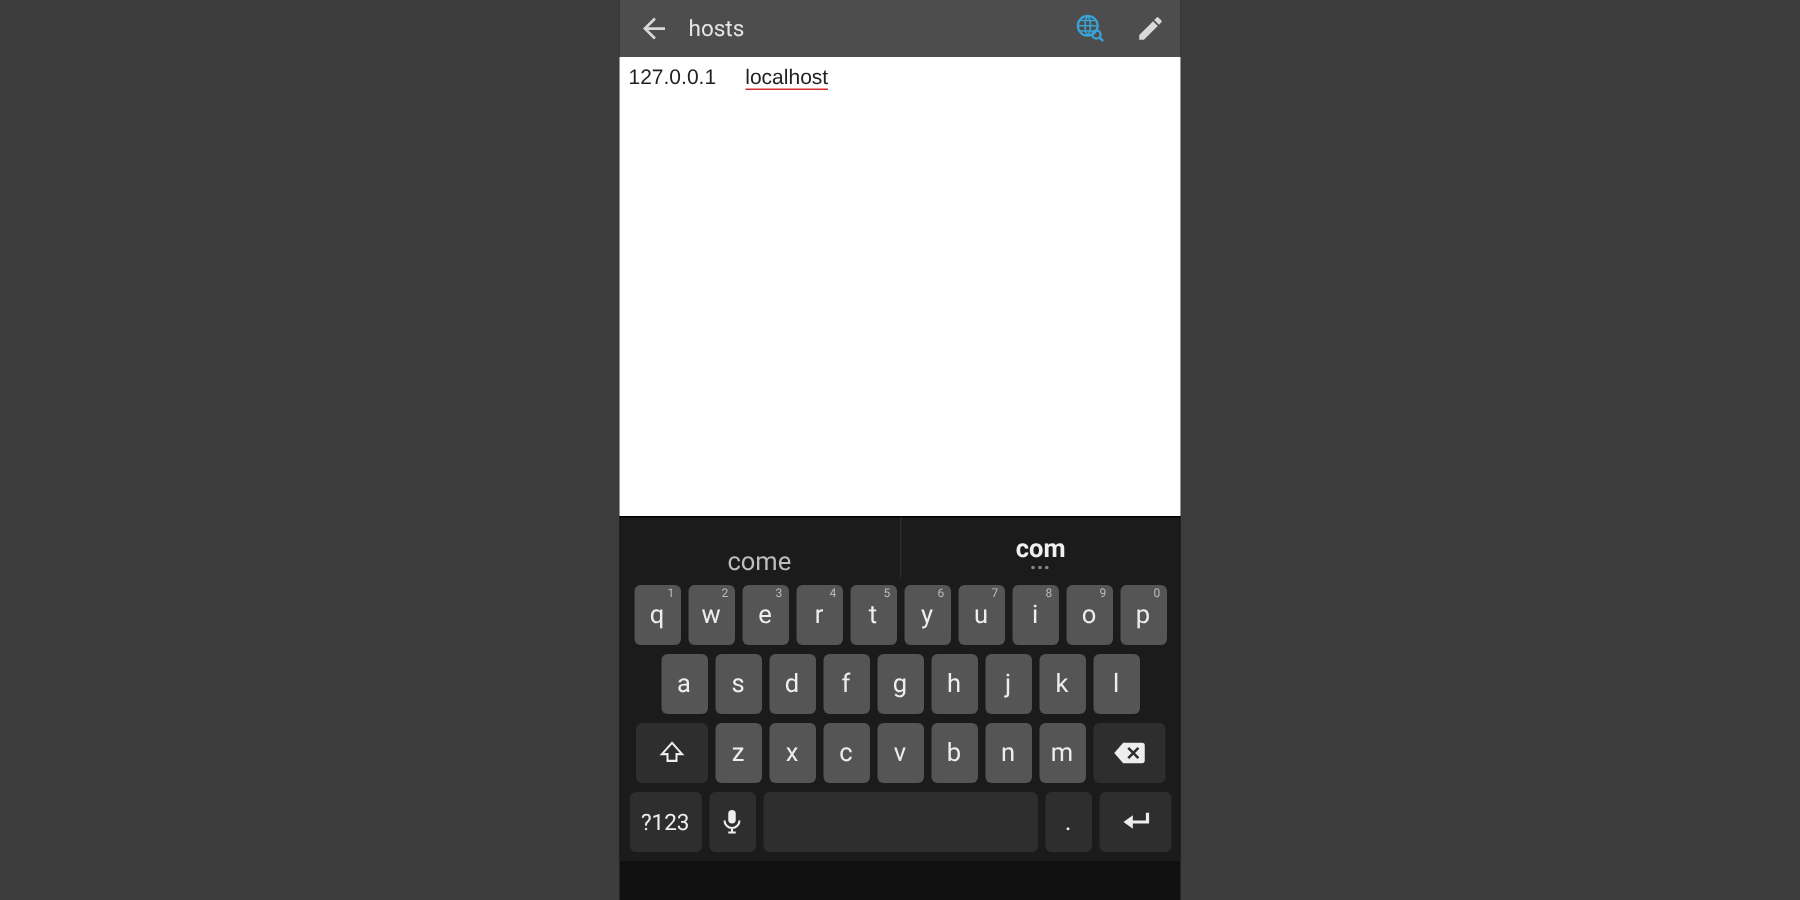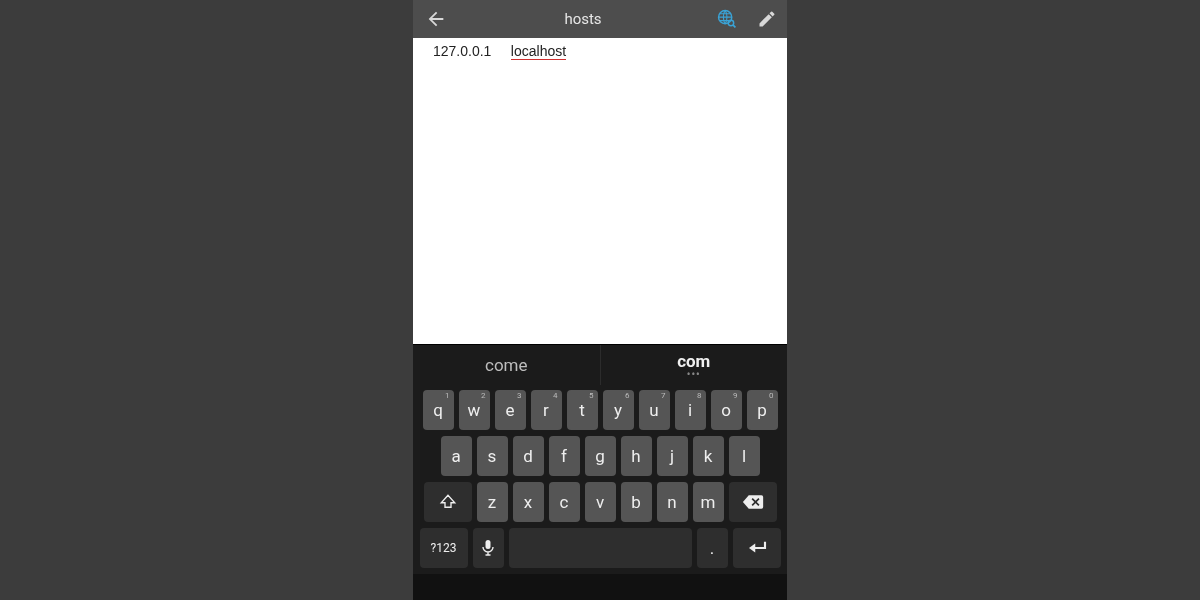--- a/index.html
+++ b/index.html
@@ -1,28 +1,28 @@
 <!DOCTYPE html>
 <html><head>
 <meta charset="utf-8">
 <style>
   html,body{margin:0;padding:0;width:1200px;height:600px;background:#3c3c3c;font-family:Roboto,Arial,sans-serif;overflow:hidden}
   .phone{position:absolute;left:413px;top:0;width:374px;height:600px;background:#111}
   .topbar{height:38px;background:#4d4d4d;display:flex;align-items:center;color:#ddd}
   .topbar .back{width:46px;height:38px;display:flex;align-items:center;justify-content:center}
-  .topbar .title{flex:1;text-align:center;font-size:15px;color:#e6e6e6}
+  .topbar .title{flex:1;text-align:left;font-size:15px;color:#e6e6e6}
   .topbar .icon{width:40px;height:38px;display:flex;align-items:center;justify-content:center}
-  .editor{background:#fff;height:306px;padding:4px 20px;box-sizing:border-box;font-size:14px;color:#222;line-height:18px;font-family:Arial,sans-serif}
+  .editor{background:#fff;height:306px;padding:4px 6px;box-sizing:border-box;font-size:14px;color:#222;line-height:18px;font-family:Arial,sans-serif}
   .editor .row{white-space:pre}
   .underline-red{border-bottom:1.6px solid #d03030}
   .underline-blk{border-bottom:1.5px solid #444}
   .cursor{display:inline-block;width:1px;height:14px;background:#6aa2c9;vertical-align:-2px}
   .kbwrap{background:#1b1b1b}
   .suggest{height:40px;display:flex;align-items:center;justify-content:space-around;color:#bdbdbd;font-size:17px;border-top:1px solid #000}
-  .suggest>div{flex:1;text-align:center;height:100%;display:flex;flex-direction:column;justify-content:center;align-items:center;border-right:1px solid #2c2c2c}
+  .suggest>div{flex:1;text-align:center;height:100%;display:flex;flex-direction:column;justify-content:flex-end;align-items:center;border-right:1px solid #2c2c2c}
   .suggest>div:last-child{border-right:none}
   .sug-mid{color:#f0f0f0;font-weight:bold}
   .dots{font-size:10px;margin-top:-2px;letter-spacing:1px;color:#888}
   .keyboard{padding:5px 4px 6px 4px}
   .krow{display:flex;justify-content:center;margin-bottom:6px}
   .key{height:40px;border-radius:4px;background:#555;color:#eee;font-size:17px;display:flex;align-items:center;justify-content:center;margin:0 2.5px;position:relative}
   .key.dark{background:#2e2e2e}
   .key .hint{position:absolute;top:1px;right:4px;font-size:8px;color:#bcbcbc}
   .r1 .key{width:31px}
   .r2 .key{width:31px}
@@ -114,21 +114,21 @@
             <div class="key letter">m</div>
           </div>
         <div class="key dark special">
           <svg width="22" height="16" viewBox="0 0 26 18">
               <path d="M8 1h15a2 2 0 0 1 2 2v12a2 2 0 0 1-2 2H8L1 9 8 1z" fill="#eee"></path>
               <path d="M12 5l8 8M20 5l-8 8" stroke="#2e2e2e" stroke-width="2"></path>
             </svg>
         </div>
       </div>
       <div class="krow r4">
-        <div class="key dark" style="width:48px;font-size:12px">?123</div>
+        <div class="key dark" style="width:48px;font-size:15px">?123</div>
         <div class="key dark" style="width:31px">
           <svg width="14" height="18" viewBox="0 0 14 18">
               <rect x="4.5" y="1" width="5" height="9" rx="2.5" fill="#eee"></rect>
               <path d="M2 8a5 5 0 0 0 10 0M7 13v3M4.5 16h5" stroke="#eee" stroke-width="1.4" fill="none"></path>
             </svg>
         </div>
         <div class="key dark" style="flex:1"></div>
         <div class="key dark" style="width:31px">.</div>
         <div class="key dark" style="width:48px">
           <svg width="22" height="16" viewBox="0 0 24 18">

